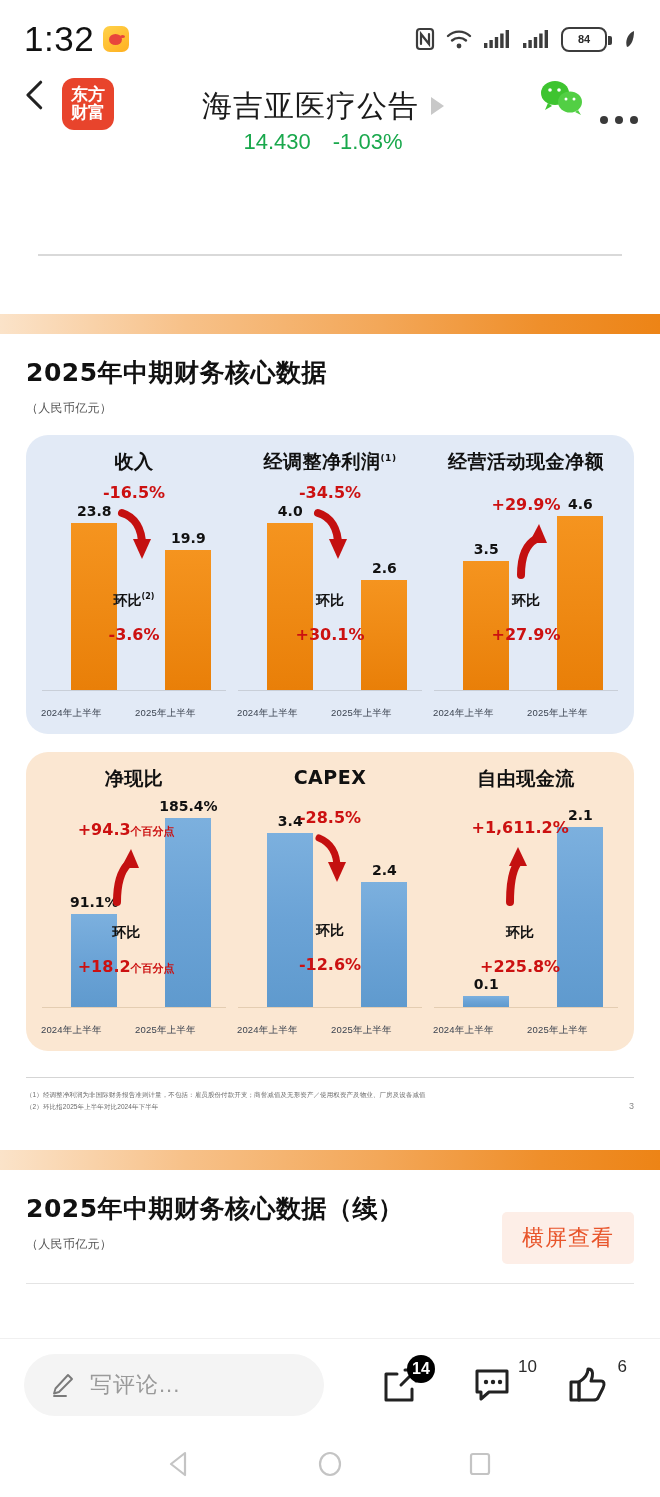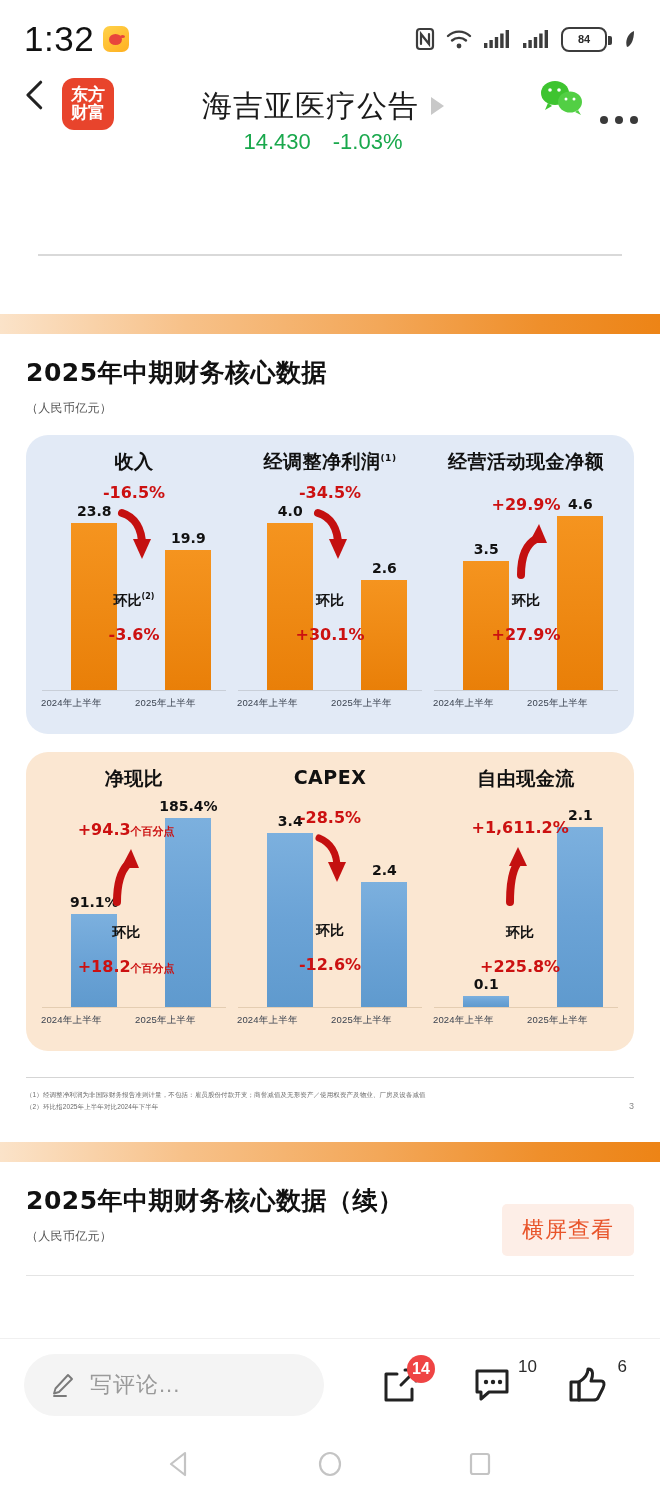--- a/index.html
+++ b/index.html
@@ -62,21 +62,21 @@
   .wechat-icon { width:46px;height:38px; flex:0 0 auto; }
   .dots-more { display:flex; gap:7px; align-items:center; flex:0 0 auto; padding-left:6px;}
   .dots-more i { width:8px;height:8px;border-radius:50%;background:#3a3a3a; display:block;}
 
   
   .top-gap { height: 92px; }
   .hr-divider { height:2px; background:#d9d9d9; margin: 0 38px; }
   .gap2 { height: 58px; }
 
   
-  .slide { position:relative; background:#fff; padding-bottom: 2px; }
+  .slide { position:relative; background:#fff; padding-bottom: 10px; }
   .slide-bar {
     height: 20px;
     background: linear-gradient(90deg,#fbe3c9 0%,#f7c189 28%,#f3a758 58%,#ef8f2b 82%,#ed8416 100%);
   }
   .slide-inner { padding: 22px 26px 0 26px; }
   .slide-title {
     font-size: 25px; font-weight:700; color:#111; letter-spacing:0.5px;
     font-family:"DejaVu Sans","Liberation Sans",sans-serif;
   }
   .slide-sub { font-size:12px; color:#555; margin-top:11px; letter-spacing:0.3px; }
@@ -123,21 +123,21 @@
   .qoq {
     position:absolute; left:50%; transform:translateX(-50%); text-align:center; white-space:nowrap;
   }
   .qoq .lbl { font-size:14px; font-weight:700; color:#111;
     font-family:"DejaVu Sans","Liberation Sans",sans-serif; }
   .qoq .lbl sup { font-size:8px; }
   .qoq .val { font-size:16px; font-weight:700; color:#cc1111; margin-top:15px;
     font-family:"DejaVu Sans","Liberation Sans",sans-serif; }
   .qoq .val .unit { font-size:11px; }
 
-  .xlabels { position:relative; height:22px; margin-top:6px; }
+  .xlabels { position:relative; height:22px; margin-top:16px; }
   .xlab {
     position:absolute; transform:translateX(-50%);
     font-size:9.5px; color:#3b4350; white-space:nowrap; letter-spacing:0.2px;
   }
   .xlab.l { left: 18%; } .xlab.r { left: 66%; }
 
   
   .foot { margin: 26px 26px 0 26px; }
   .foot-rule { height:1px; background:#d5d5d5; }
   .foot-body { display:flex; justify-content:space-between; align-items:flex-start; padding-top: 11px; }
@@ -162,21 +162,21 @@
   }
   .comment-input {
     flex: 0 0 300px; height: 62px; background:#f4f4f4; border-radius:31px;
     display:flex; align-items:center; padding: 0 26px; gap:14px;
   }
   .comment-ph { font-size:22px; color:#9a9a9a; letter-spacing:1px; }
   .actions { flex:1 1 auto; display:flex; align-items:center; justify-content:space-around; padding-left: 18px;}
   .act { position:relative; width:56px; height:56px; display:flex; align-items:center; justify-content:center; }
   .badge-red {
     position:absolute; top:-2px; right:-6px; min-width:28px; height:28px; border-radius:14px;
-    background:#ef4444; color:#fff; font-size:16px; font-weight:700;
+    background:#000000; color:#fff; font-size:16px; font-weight:700;
     display:flex; align-items:center; justify-content:center; padding:0 5px;
   }
   .badge-plain { position:absolute; top:0px; right:-14px; font-size:17px; color:#2b2b2b; }
 
   
   .androidnav {
     position:absolute; left:0; right:0; bottom:0; height:67px;
     display:flex; align-items:center; justify-content:center; gap:120px; background:#fff;
   }
 </style>

